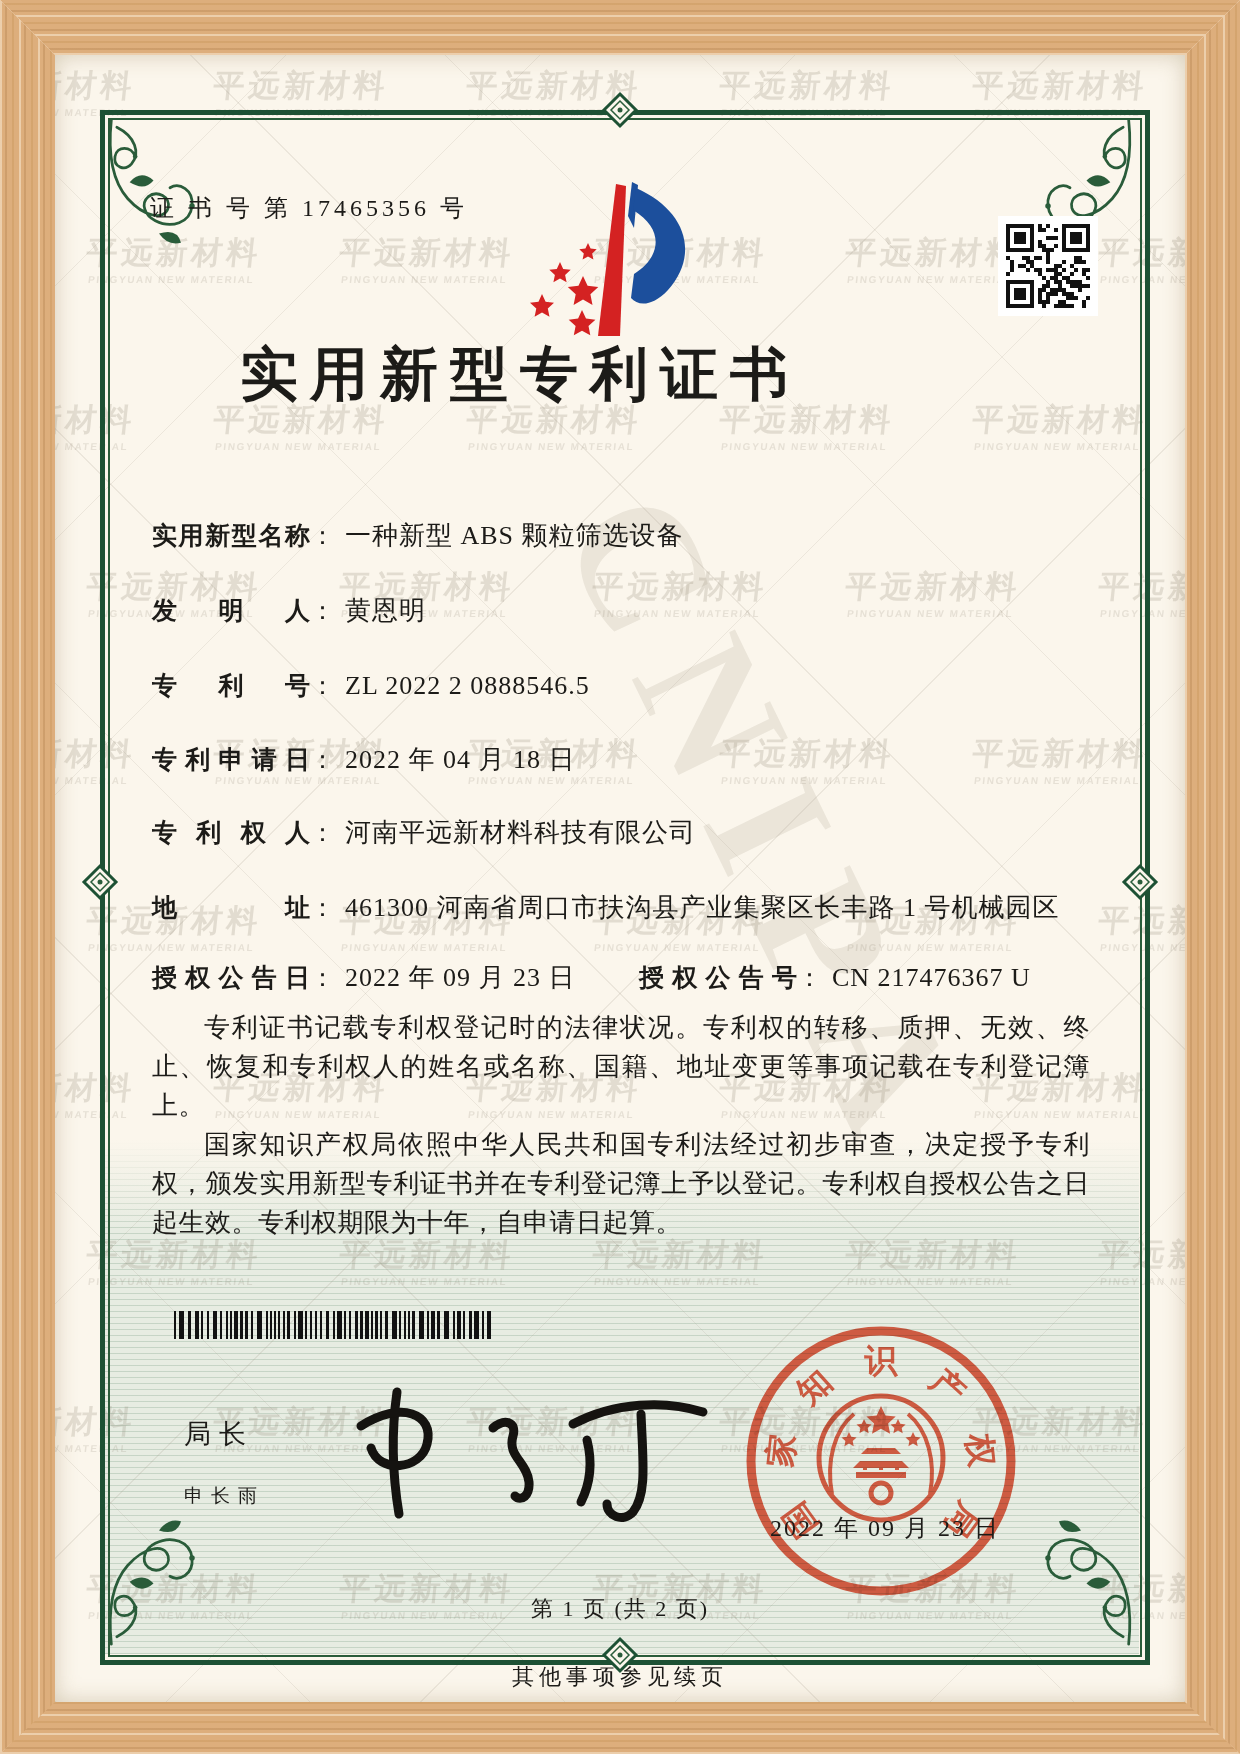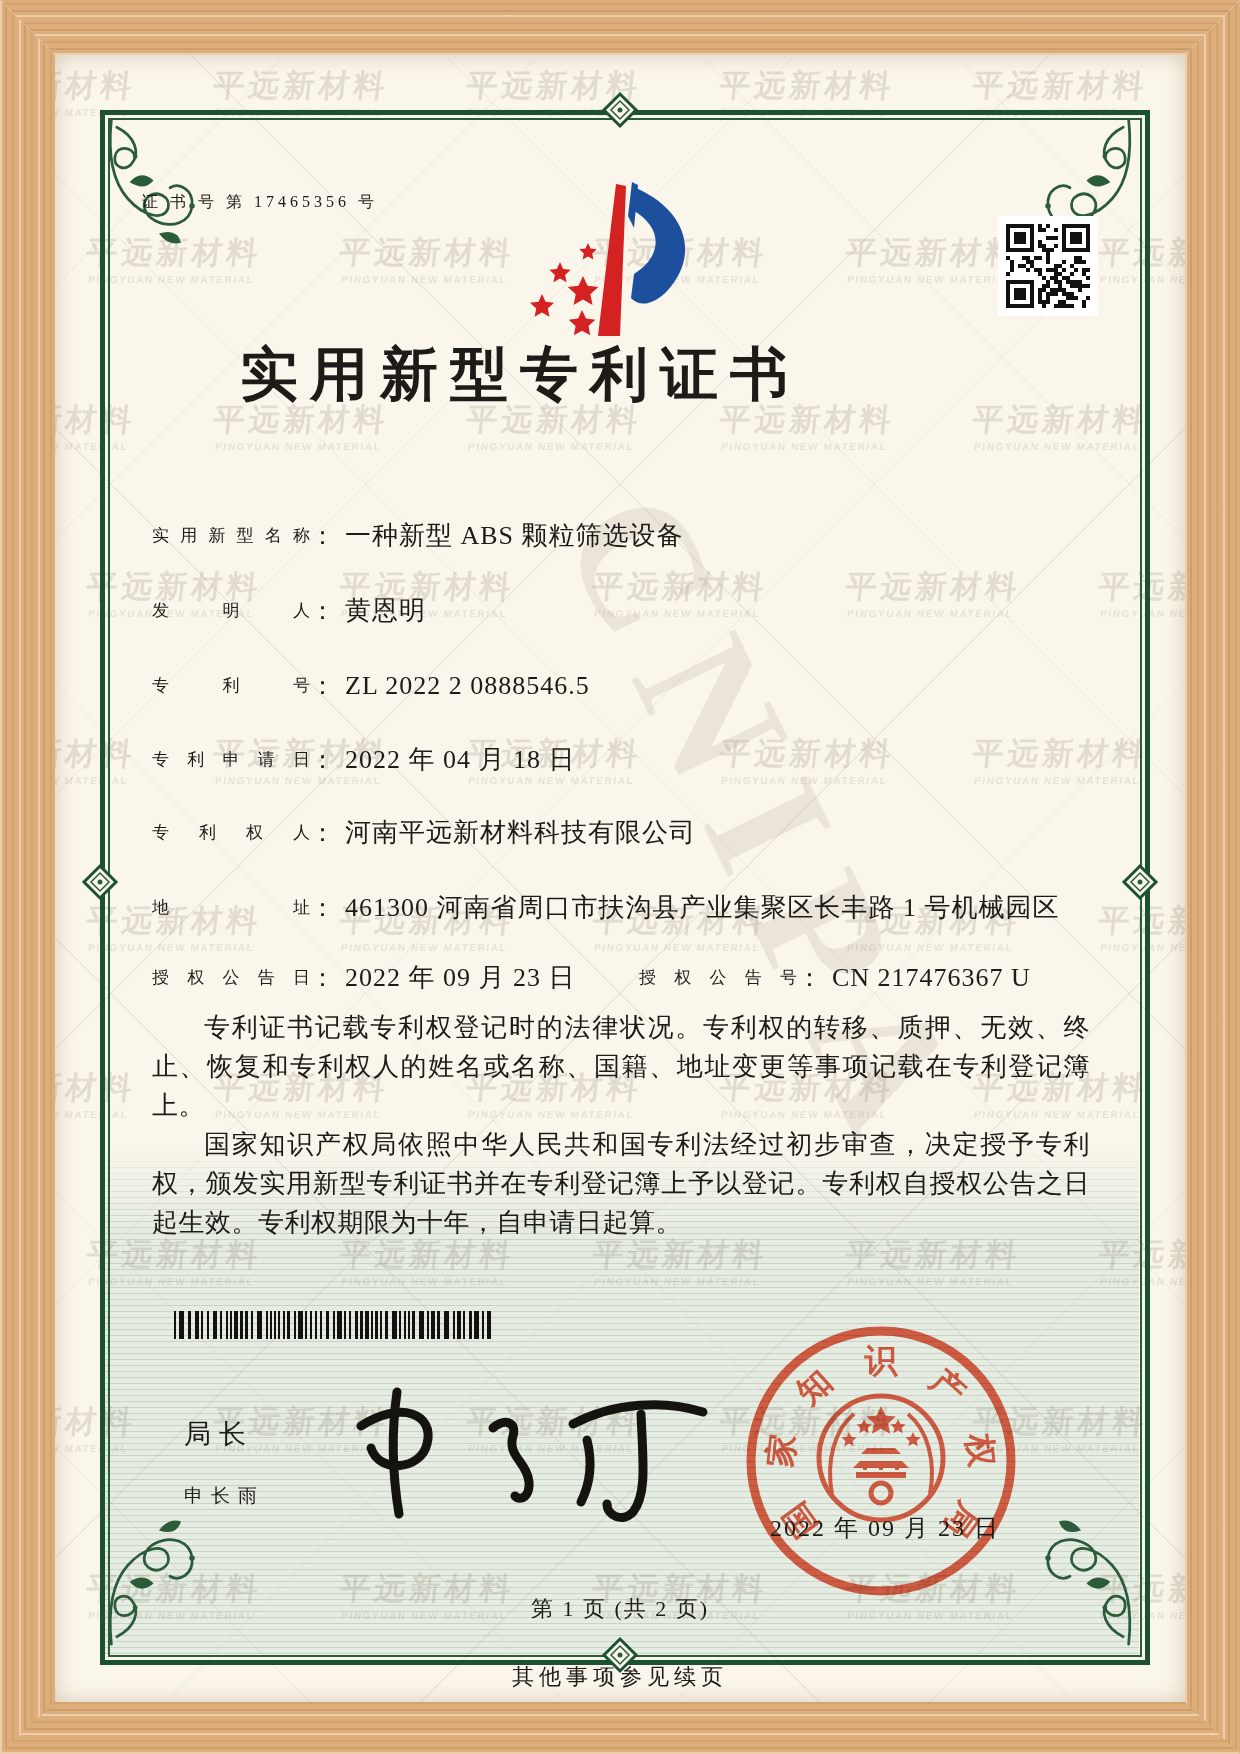--- a/index.html
+++ b/index.html
@@ -33,25 +33,25 @@
         font-size:175px;font-weight:bold;letter-spacing:34px;color:rgba(178,168,150,.22);
         transform:rotate(64deg);transform-origin:0 0;white-space:nowrap;}
   
   .cert-border{position:absolute;left:100px;top:110px;width:1040px;height:1545px;z-index:3;
         border:5px solid #1d5134;pointer-events:none;}
   .cert-border::after{content:"";position:absolute;inset:3px;border:2px solid #2a5c3a;}
   .corner{position:absolute;z-index:3;pointer-events:none;}
   .mid-orn{position:absolute;z-index:3;pointer-events:none;}
   
   .content{position:absolute;inset:0;z-index:4;}
-  .cert-no{position:absolute;left:142px;top:192px;font-size:16px;letter-spacing:4px;}
+  .cert-no{position:absolute;left:150px;top:192px;font-size:24px;letter-spacing:4px;}
   .title{position:absolute;left:100px;top:336px;width:840px;text-align:center;
          font-size:58px;font-weight:bold;letter-spacing:12px;}
   .frow{position:absolute;left:152px;display:flex;align-items:flex-start;}
-  .flabel{display:inline-block;width:158px;font-size:17px;text-align:justify;text-align-last:justify;line-height:40px;}
+  .flabel{display:inline-block;width:158px;font-size:25px;text-align:justify;text-align-last:justify;line-height:40px;font-weight:bold;}
   .fcolon{font-size:25px;line-height:40px;}
   .fvalue{font-size:26px;letter-spacing:1px;line-height:40px;margin-left:10px;display:inline-block;max-width:770px;}
   .grant2{margin-left:46px;display:flex;}
   .paras{position:absolute;left:152px;top:1008px;width:938px;font-size:26px;line-height:39px;letter-spacing:.5px;text-align:justify;}
   .paras p{margin:0;text-indent:2em;}
   .barcode{position:absolute;left:174px;top:1311px;}
   .sig-title{position:absolute;left:184px;top:1416px;font-size:27px;letter-spacing:8px;}
   .sig-name{position:absolute;left:184px;top:1483px;font-size:19px;letter-spacing:8px;}
   .signature{position:absolute;left:335px;top:1378px;z-index:4;}
   .seal{position:absolute;left:736px;top:1316px;z-index:5;mix-blend-mode:multiply;opacity:.92;}

